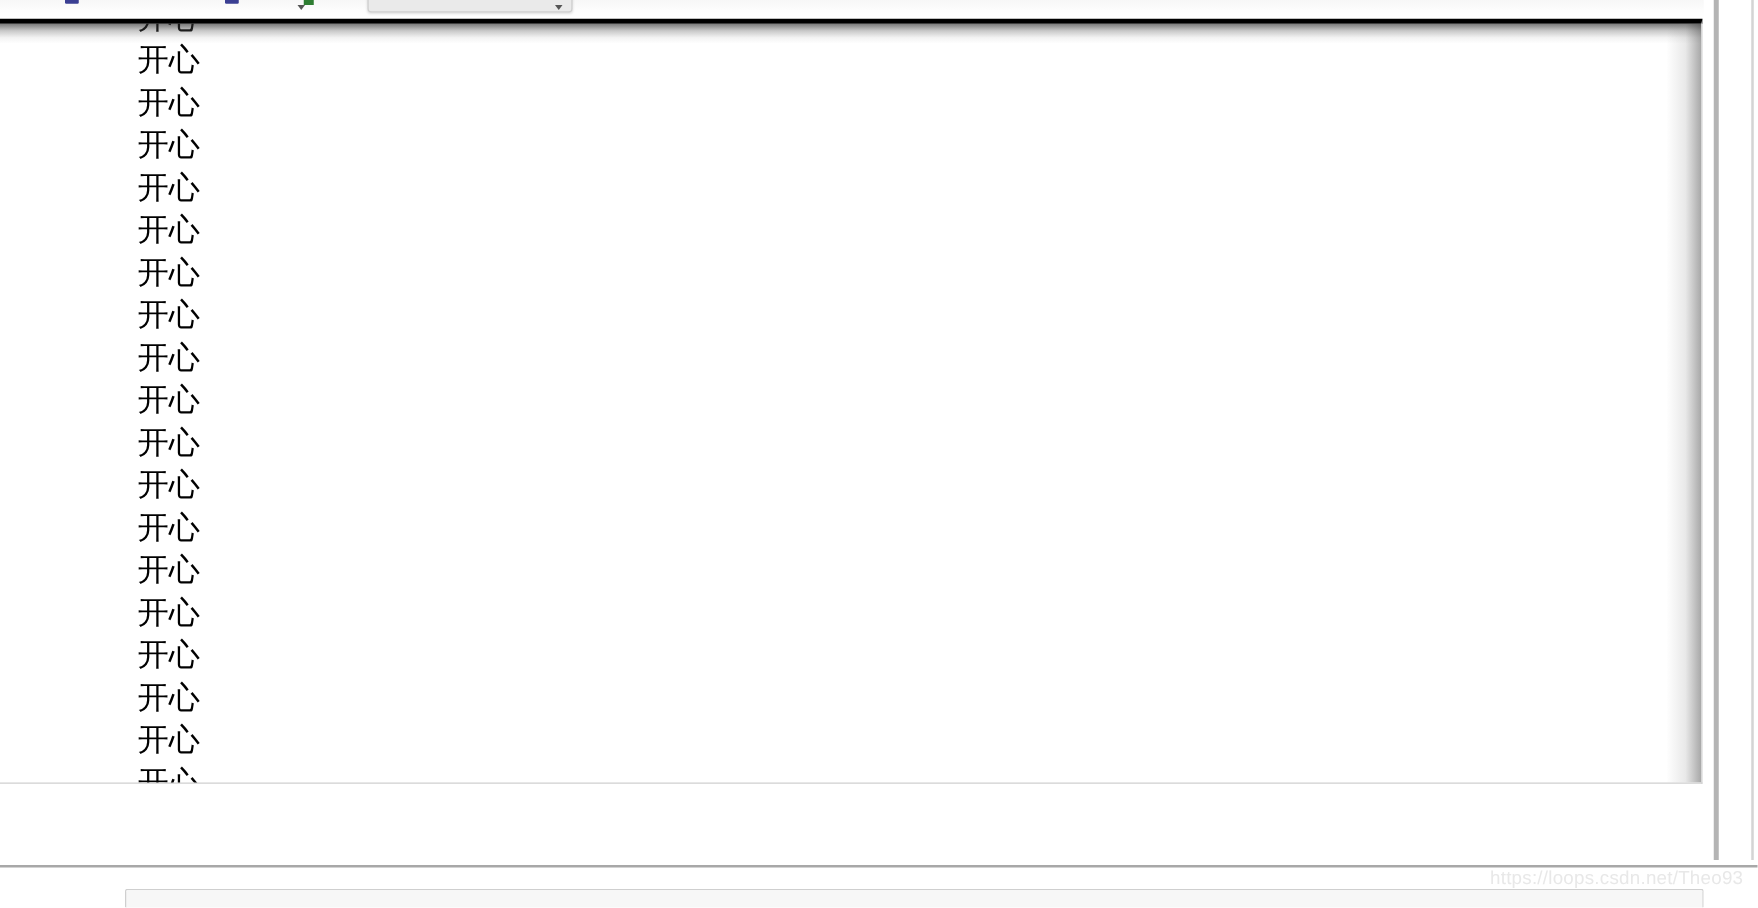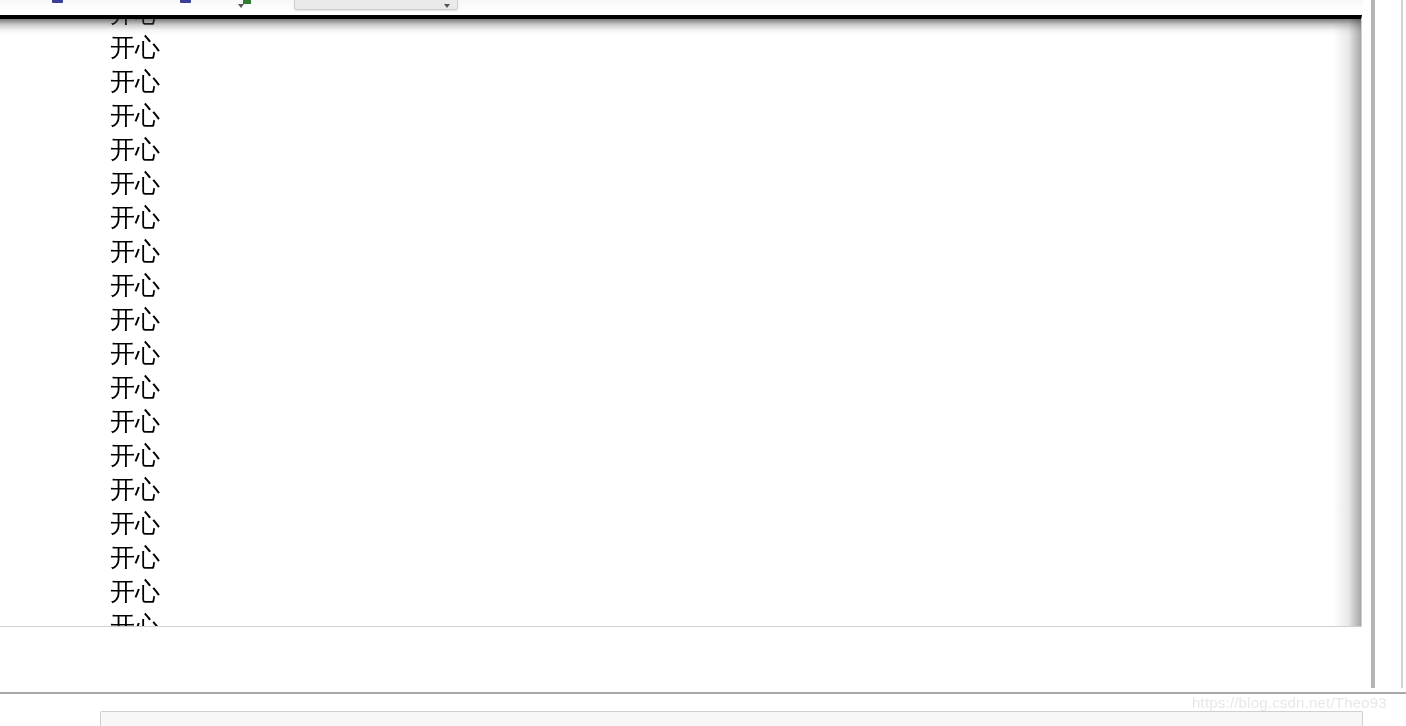--- a/index.html
+++ b/index.html
@@ -202,13 +202,13 @@
   <div class="stream-output" id="stream-out"><div class="zh">开心</div><div class="zh">开心</div><div class="zh">开心</div><div class="zh">开心</div><div class="zh">开心</div><div class="zh">开心</div><div class="zh">开心</div><div class="zh">开心</div><div class="zh">开心</div><div class="zh">开心</div><div class="zh">开心</div><div class="zh">开心</div><div class="zh">开心</div><div class="zh">开心</div><div class="zh">开心</div><div class="zh">开心</div><div class="zh">开心</div><div class="zh">开心</div><div class="zh">开心</div><div class="zh">开心</div><div class="timing-line">80.2 µs ± 3.73 µs per loop (mean ± std. dev. of 7 runs, 10000 loops each)</div></div>
 </div>
 
 <div class="right-gutter"></div>
 <div class="vscroll-track"></div>
 <div class="vscroll-track-b"></div>
 
 <div class="cell-divider"></div>
 <div class="next-cell"></div>
 
-<div class="watermark">https://blog.csdn.net/Theo93</div>
+<div class="watermark">https://loops.csdn.net/Theo93</div>
 
 </body></html>

